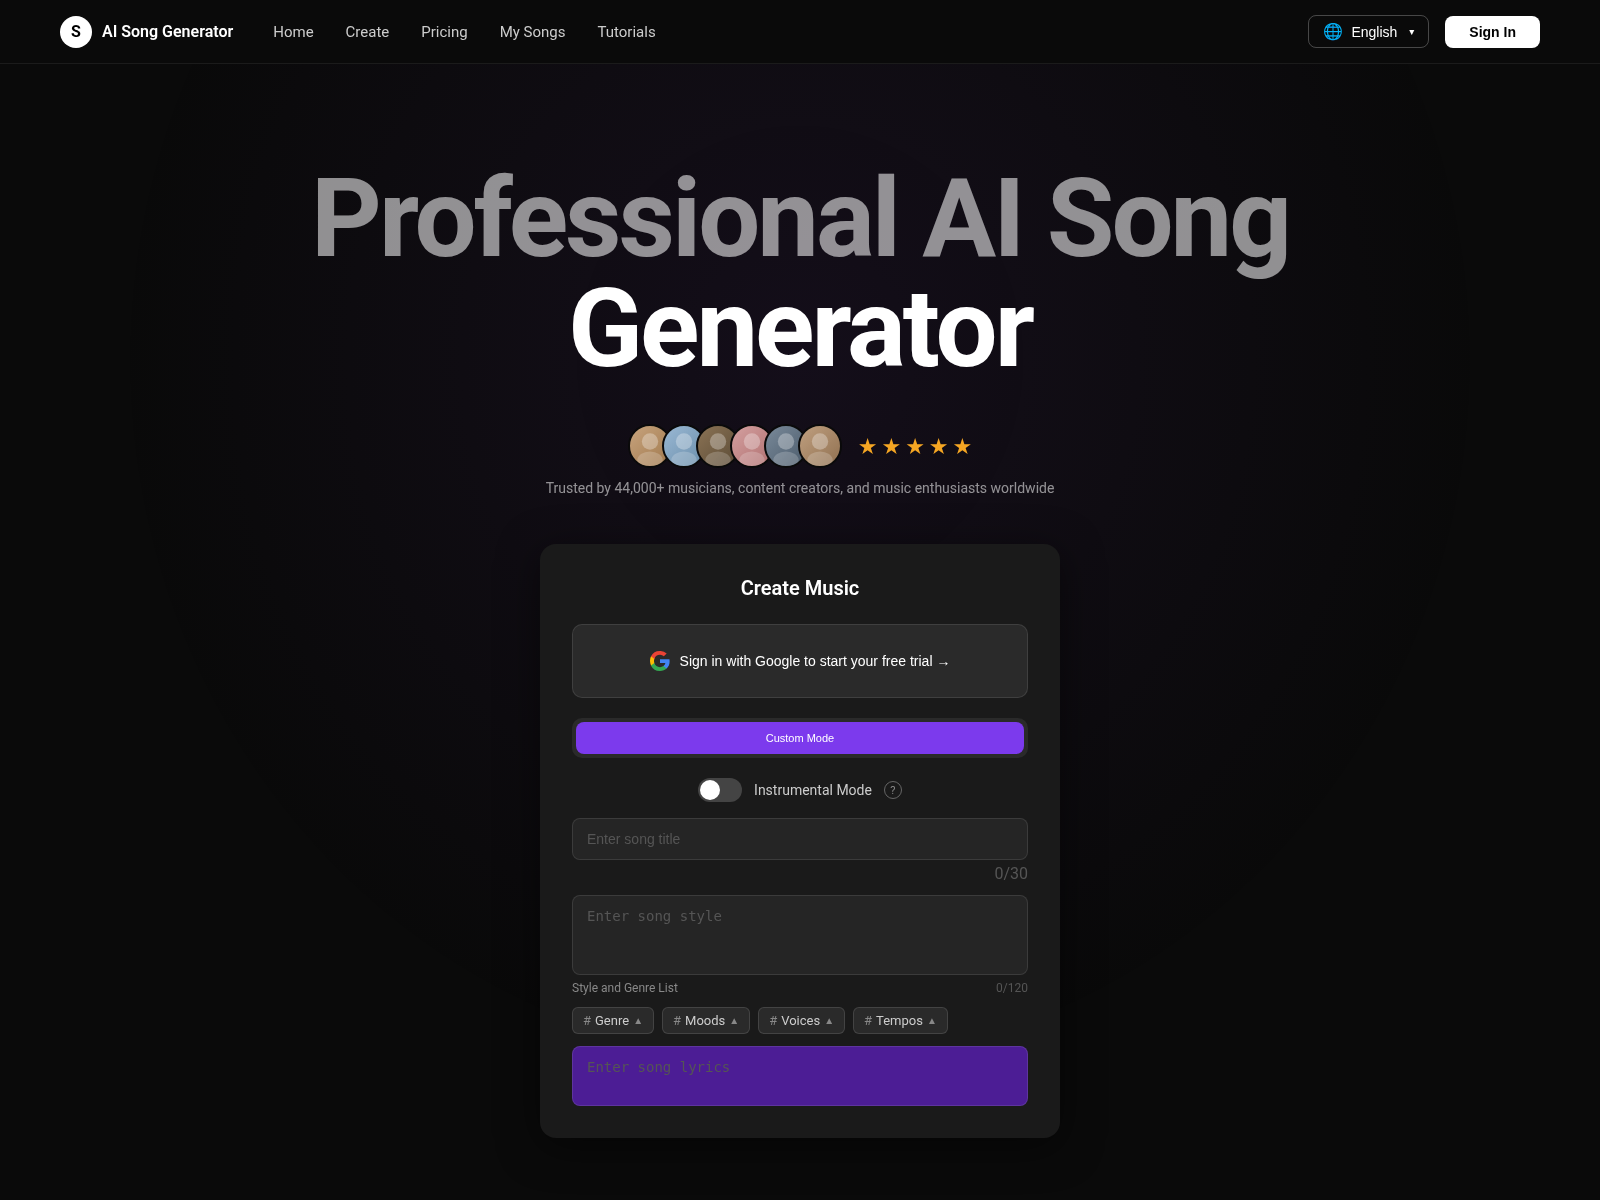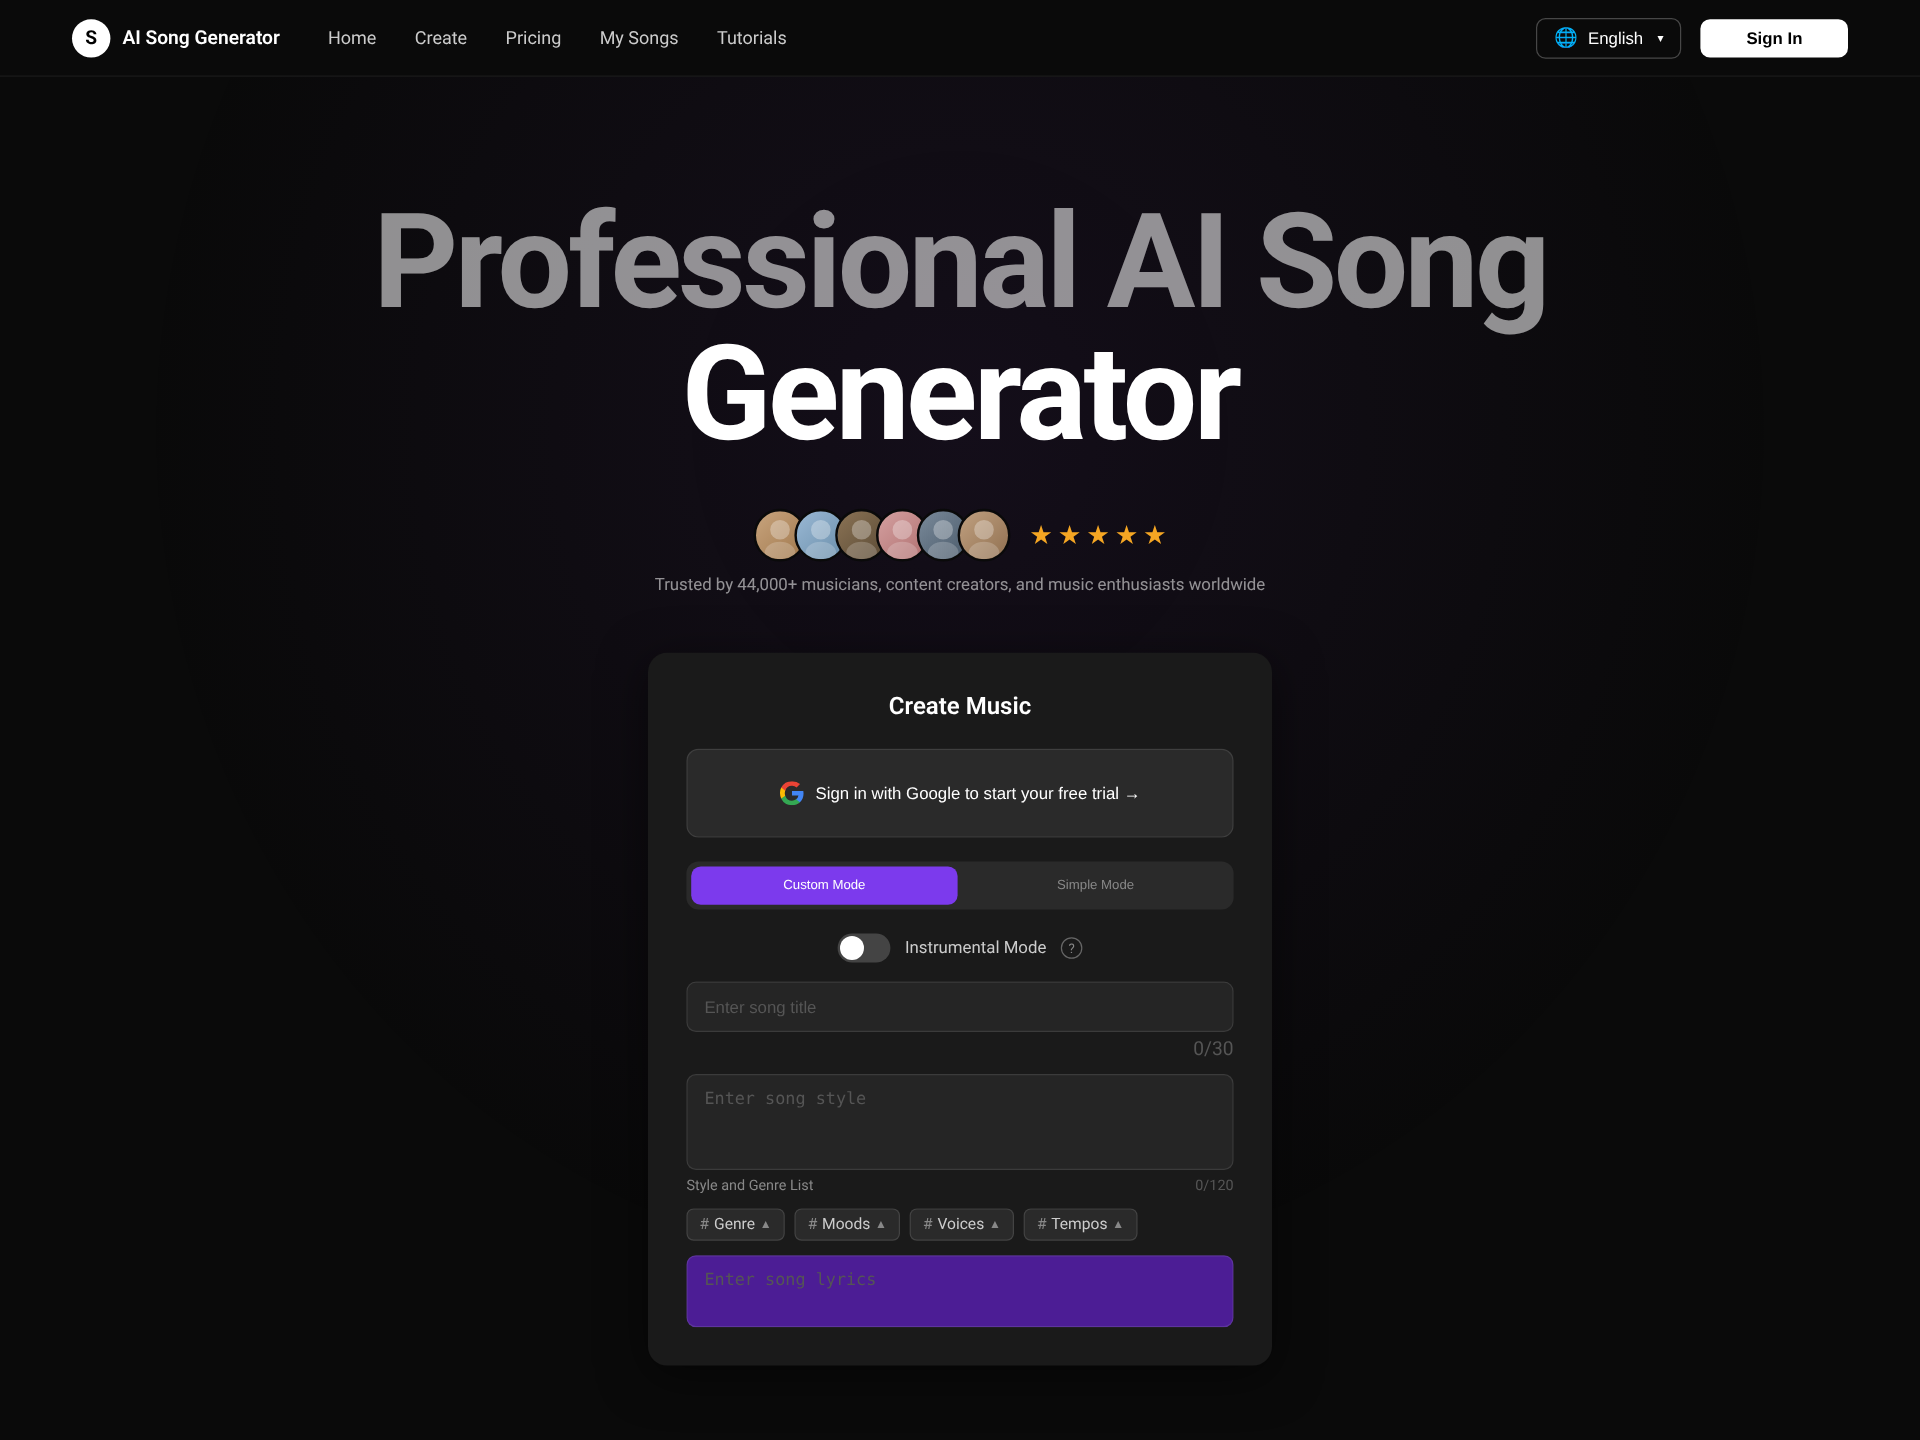--- a/index.html
+++ b/index.html
@@ -84,21 +84,21 @@
     }
     .lang-selector .chevron {
       font-size: 10px;
       margin-left: 4px;
     }
     .sign-in-btn {
       background: #fff;
       color: #000;
       border: none;
       border-radius: 8px;
-      padding: 8px 38px;
+      padding: 8px 24px;
       font-size: 14px;
       font-weight: 600;
       cursor: pointer;
     }
 
     
     .hero {
       text-align: center;
       padding: 100px 0 60px;
       position: relative;
@@ -479,21 +479,20 @@
           <path d="M10 20c2.7 0 4.97-.9 6.63-2.44l-3.24-2.52A6 6 0 0110 16.2a6 6 0 01-5.64-4.14H1.02v2.6A10 10 0 0010 20z" fill="#34A853"></path>
           <path d="M4.36 12.06A6.03 6.03 0 014 10c0-.72.13-1.42.36-2.06V5.34H1.02A10 10 0 000 10c0 1.6.38 3.12 1.02 4.46l3.34-2.4z" fill="#FBBC04"></path>
           <path d="M10 3.8a5.44 5.44 0 013.85 1.5L16.69 2.4A9.67 9.67 0 0010 0 10 10 0 001.02 5.34l3.34 2.6A6 6 0 0110 3.8z" fill="#EA4335"></path>
         </svg>
         <span>Sign in with Google to start your free trial →</span>
       </button>
 
       
       <div class="mode-toggle">
         <button class="mode-btn active">Custom Mode</button>
-        <button class="mode-btn inactive">Simple Mode</button>
       </div>
 
       
       <div class="instrumental-row">
         <div class="toggle-switch">
           <div class="toggle-thumb"></div>
         </div>
         <span class="instrumental-label">Instrumental Mode</span>
         <div class="help-icon">?</div>
       </div>

